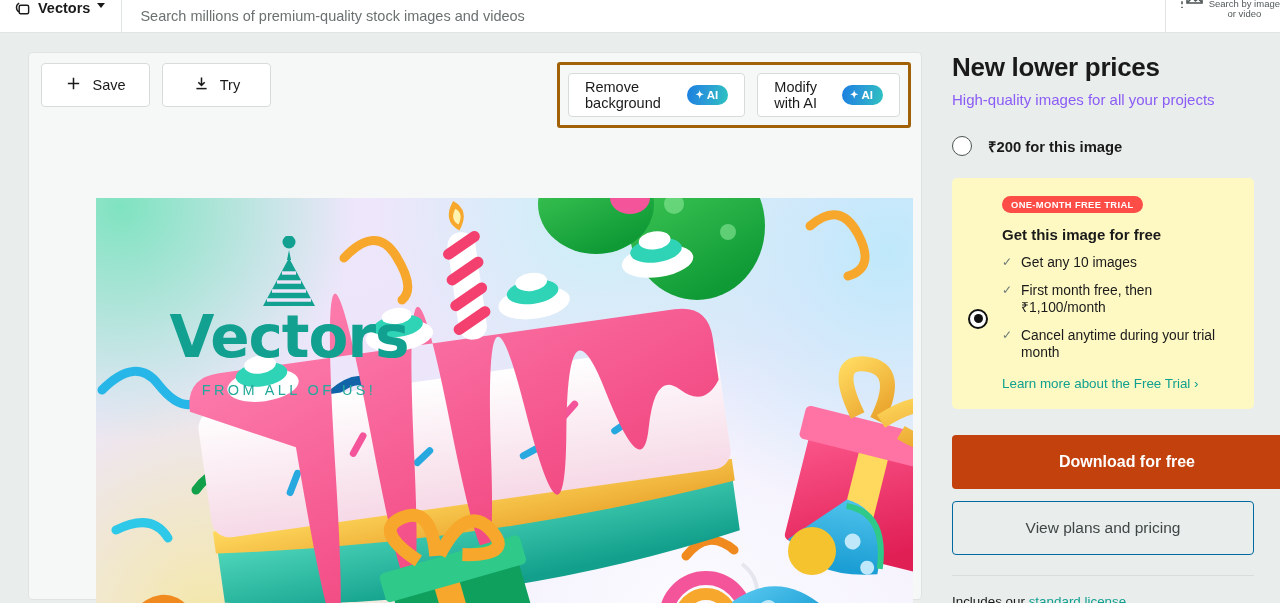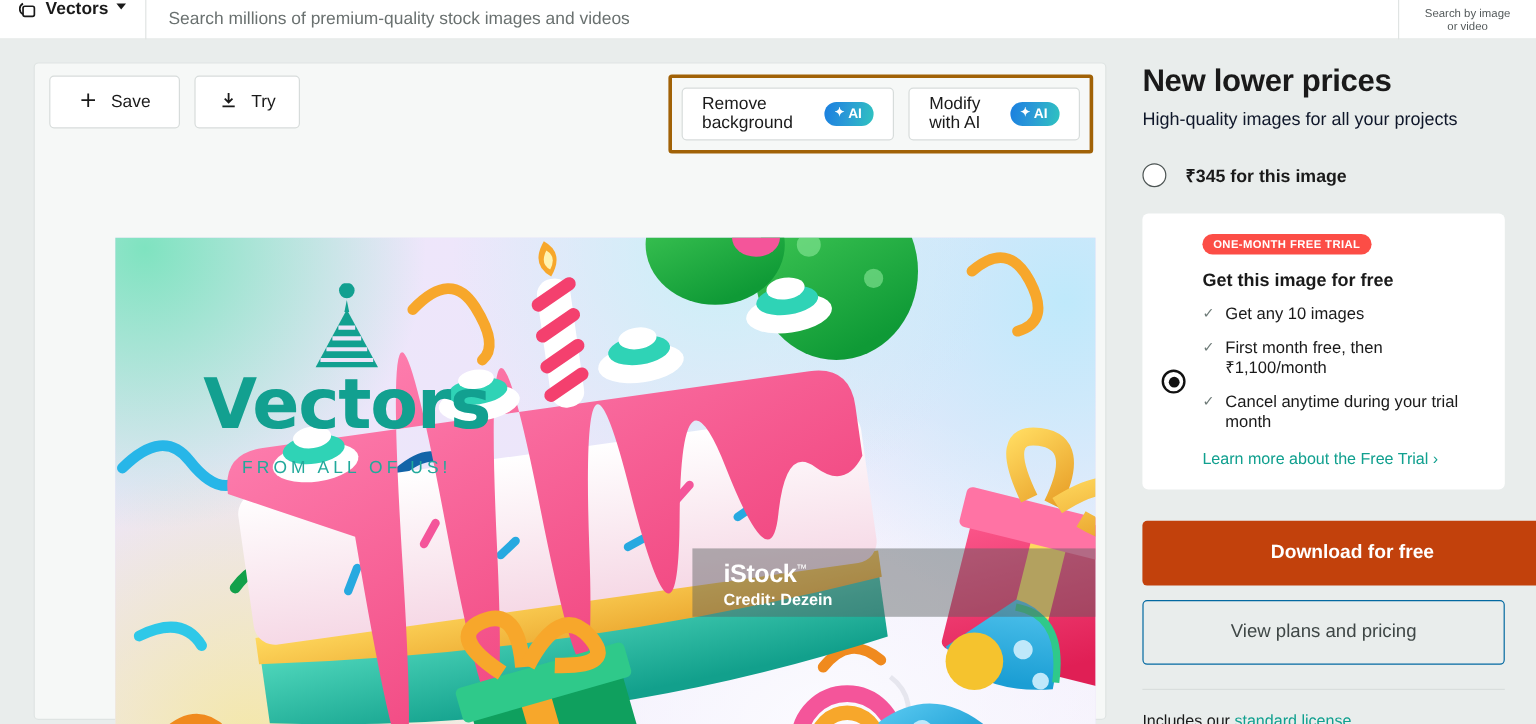--- a/index.html
+++ b/index.html
@@ -35,21 +35,21 @@
   .nav-divider { width:1px; height:33px; background:#e0e4e3; }
   .search-wrap { flex:1; height:33px; display:flex; align-items:center; padding-left:16px;}
   .search-input {
     border:0; outline:0; background:transparent; width:100%;
     font-family:"Liberation Sans", sans-serif;
     font-size:14.5px; color:#555b5a;
   }
   .search-input::placeholder { color:#6a7170; opacity:1; }
   .searchby {
     width:115px; height:33px; border-left:1px solid #e0e4e3;
-    display:flex; flex-direction:column; align-items:center; justify-content:center;
+    display:flex; align-items:center; justify-content:flex-end;
     padding-bottom:14px; cursor:pointer;
   }
   .searchby .sbico { margin-top:-14px; }
   .searchby .sbtext {
     font-size:9.5px; line-height:10.5px; color:#53595a; text-align:center;
   }
 
   
   .page { position:absolute; top:33px; left:0; width:1280px; height:570px; background:#e9edec; }
 
@@ -76,21 +76,21 @@
   .toolbar {
     position:absolute; left:12px; top:7px; width:870px; height:50px;
     display:flex; align-items:center;
   }
   .tbtn {
     height:44px; background:#ffffff; border:1px solid #d7dcdb; border-radius:4px;
     display:flex; align-items:center; justify-content:center; gap:10px;
     font-size:14.5px; color:#1a1a1a; cursor:pointer; padding:16px 18px;
   }
   .tbtn-save { width:109px; }
-  .tbtn-try  { width:88px; margin-left:12px;}
+  .tbtn-try  { width:109px; margin-left:12px;}
   .tbtn-edit { width:109px; }
   .edit-hl {
     margin-left:12px; padding:5px;
     border:3px solid #ed1c24; border-radius:3px;
     display:flex; align-items:center;
   }
   .ai-hl {
     position:absolute; left:516px; top:2px;
     border:3px solid #a16207; border-radius:3px;
     padding:8px; display:flex; align-items:center; gap:12px;
@@ -146,36 +146,36 @@
     display:flex; flex-direction:column; justify-content:center;
     padding-left:26px;
   }
   .wm-brand { color:#fff; font-size:21px; font-weight:bold; letter-spacing:-0.4px; line-height:22px;}
   .wm-brand sup { font-size:9px; vertical-align:super; font-weight:normal; }
   .wm-credit { color:#fff; font-size:13.5px; font-weight:bold; line-height:16px; margin-top:2px;}
 
   
   .rail { position:absolute; left:952px; top:19px; width:302px; }
   .rail h1 { margin:0; font-size:26px; font-weight:bold; letter-spacing:-0.3px; color:#1a1a1a;}
-  .rail .sub { margin-top:8px; font-size:15px; color:#0f172a; }
+  .rail .sub { margin-top:8px; font-size:15px; color:#8b5cf6; }
 
   .opt-single {
     display:flex; align-items:center; gap:16px; margin-top:28px; cursor:pointer;
   }
   .radio {
     width:20px; height:20px; border-radius:50%;
     border:1.6px solid #4c5453; background:#fff; flex:none;
     display:flex; align-items:center; justify-content:center;
   }
   .radio.on { border-width:2px; border-color:#111; }
   .radio.on::after { content:""; width:9px; height:9px; border-radius:50%; background:#111; }
   .opt-label { font-size:14.8px; font-weight:bold; color:#1a1a1a; }
 
   .trial {
-    margin-top:22px; background:#ffffff; border-radius:5px;
+    margin-top:22px; background:#fef9c3; border-radius:5px;
     padding:16px 18px 18px 16px; display:flex; gap:14px;
   }
   .trial-radio-col { display:flex; align-items:center; padding-top:52px; }
   .trial-body { flex:1; }
   .badge {
     display:inline-block; background:#fc4d46; color:#fff;
     font-size:9.4px; font-weight:bold; letter-spacing:0.35px;
     border-radius:10px; padding:3px 9px;
   }
   .trial-h { margin-top:13px; font-size:15px; font-weight:bold; color:#1a1a1a; }
@@ -445,35 +445,31 @@
                 <path d="M33 55 h34"></path>
                 <path d="M28 64 h44"></path>
                 <path d="M43 37 h14"></path>
             </g>
           </svg>
         </div>
         <div class="hb2">Vectors</div>
         <div class="hb3">FROM ALL OF US!</div>
       </div>
 
-      <div class="watermark">
-        <div class="wm-brand"><span>iStock</span><sup>™</sup></div>
-        <div class="wm-credit">Credit: Dezein</div>
-      </div>
 
     </div>
   </div>
 
   <div class="rail">
     <h1>New lower prices</h1>
     <div class="sub">High-quality images for all your projects</div>
 
     <div class="opt-single">
       <span class="radio"></span>
-      <span class="opt-label">₹345 for this image</span>
+      <span class="opt-label">₹200 for this image</span>
     </div>
 
     <div class="trial">
       <div class="trial-radio-col">
         <span class="radio on"></span>
       </div>
       <div class="trial-body">
         <span class="badge">ONE-MONTH FREE TRIAL</span>
         <div class="trial-h">Get this image for free</div>
 

